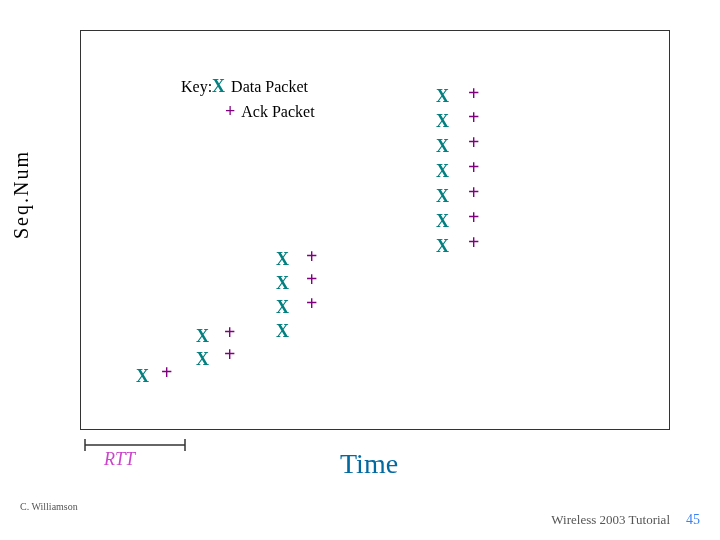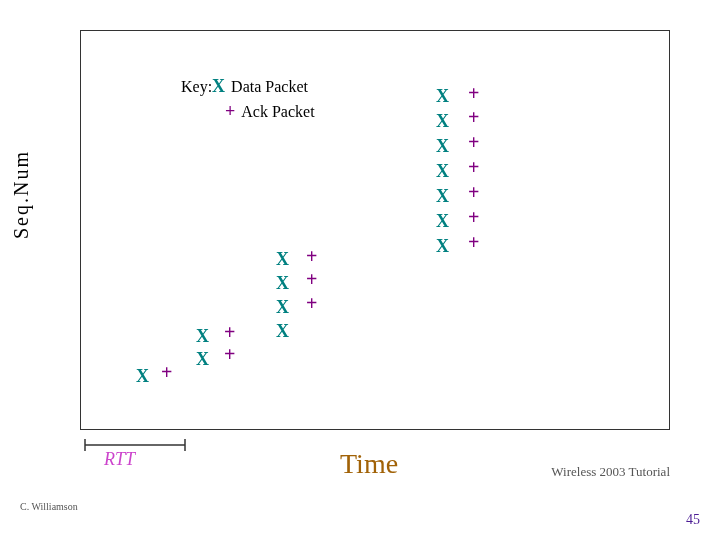--- a/index.html
+++ b/index.html
@@ -106,21 +106,21 @@
       font-size: 18px;
       font-style: italic;
     }
 
     
     #time-label {
       position: absolute;
       left: 340px;
       top: 448px;
       font-size: 28px;
-      color: #a16207;
+      color: #0369a1;
       text-align: center;
     }
 
     
     #footer-left {
       position: absolute;
       left: 20px;
       bottom: 28px;
       font-size: 10px;
       color: #555;
@@ -190,16 +190,16 @@
       <line x1="105" y1="4" x2="105" y2="16" stroke="#333" stroke-width="1.5"></line>
     </svg>
     <div id="rtt-label" style="position:absolute; left:24px; top:14px; color:#cc44cc; font-size:18px; font-style:italic;">RTT</div>
   </div>
 
   <div id="time-label">Time</div>
 
   <div id="footer-left">C. Williamson</div>
   <div style="position:absolute; right:20px; bottom:12px; font-size:13px; color:#555; display:flex; gap:16px;">
     <span>Wireless 2003 Tutorial</span>
-    <span style="color:#4c1d95; font-size:14px;margin-top:48px;">45</span>
+    <span style="color:#3b82f6; font-size:14px;">45</span>
   </div>
 
 </div>
 
 </body></html>

